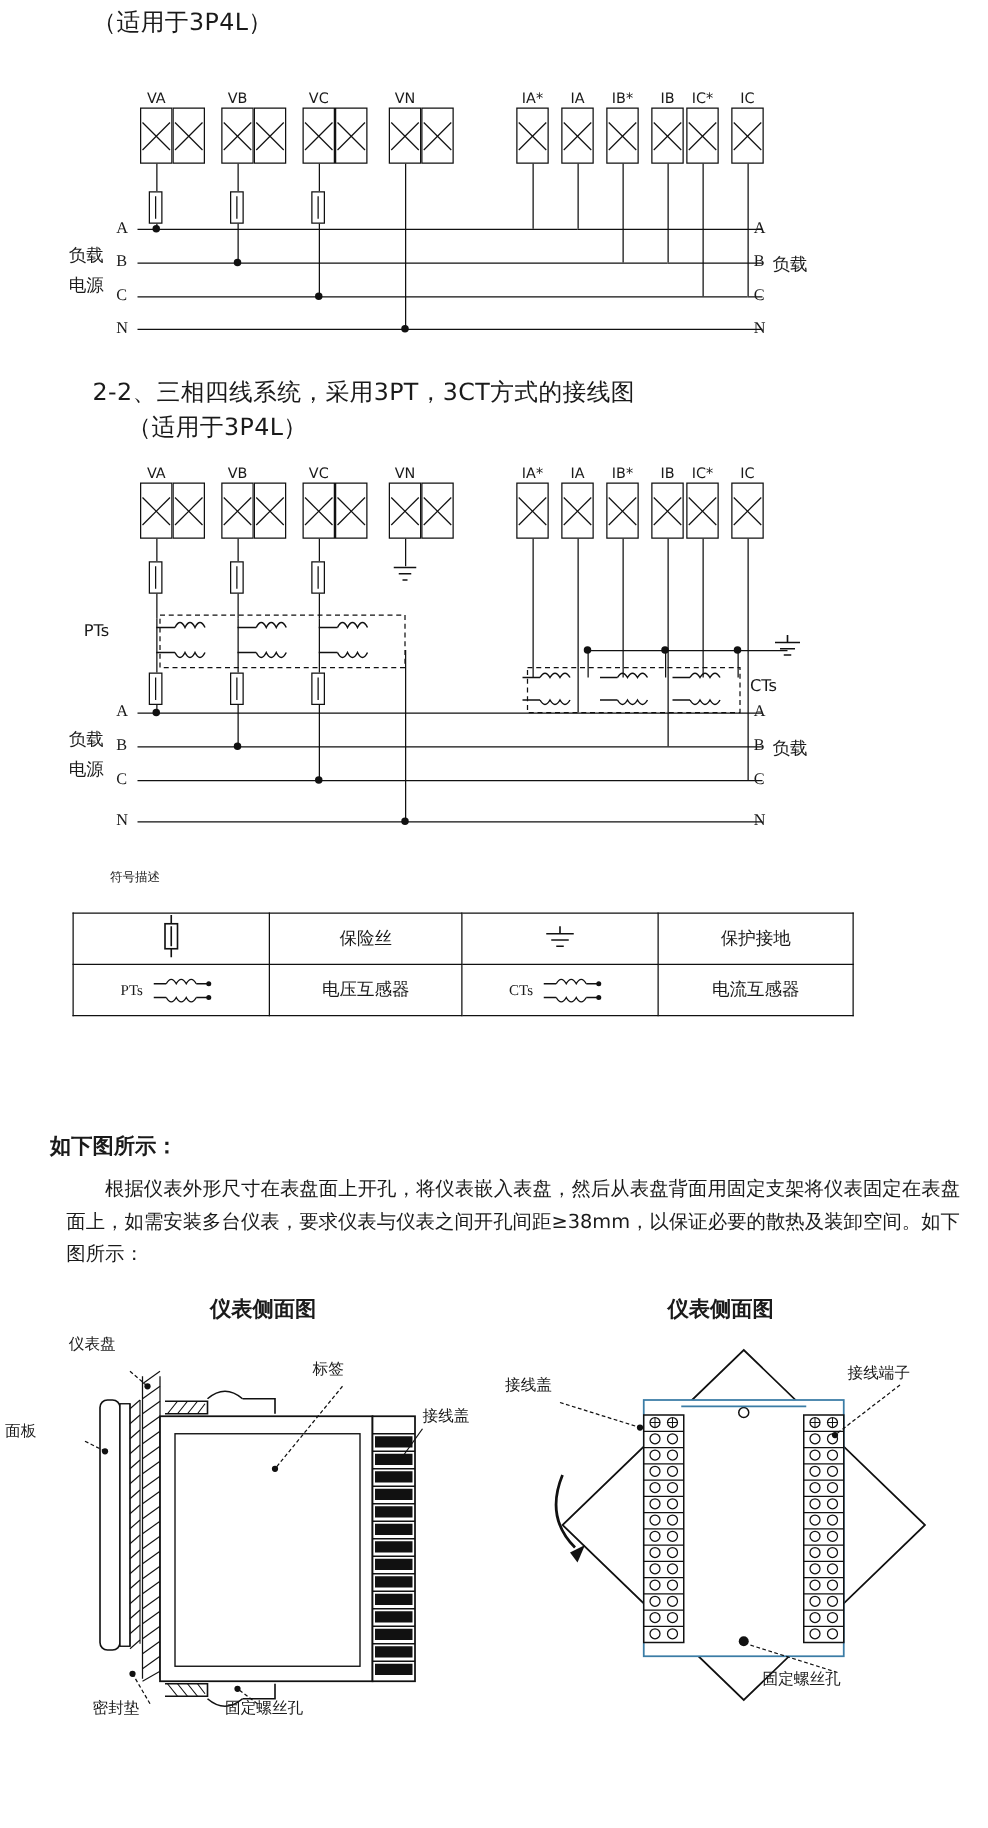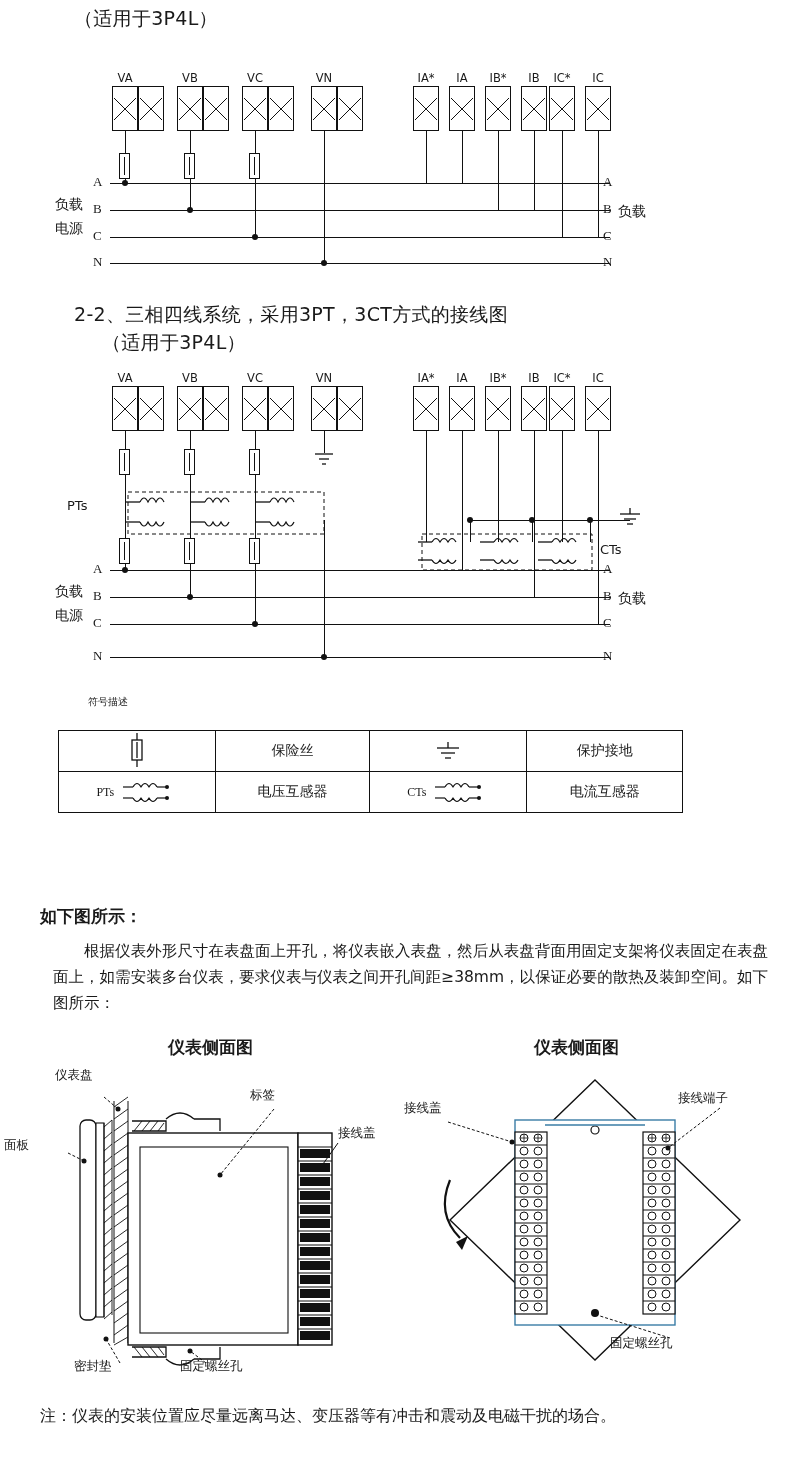--- a/index.html
+++ b/index.html
@@ -776,15 +776,14 @@
       </g>
       <circle cx="92" cy="72" r="2.5" fill="#111"></circle>
       <circle cx="248" cy="78" r="2.5" fill="#111"></circle>
     </svg>
 
     <div class="cal-label" style="left:-16px; top:30px;">接线盖</div>
     <div class="cal-label" style="left:258px; top:20px;">接线端子</div>
     <div class="cal-label" style="left:190px; top:265px;">固定螺丝孔</div>
   </div>
 
-  <div class="abs note" style="left:40px; top:1406px; width:730px;">注：仪表的安装位置应尽量远离马达、变压器等有冲击和震动及电磁干扰的场合。</div>
 
 </div>
 
 </body></html>

